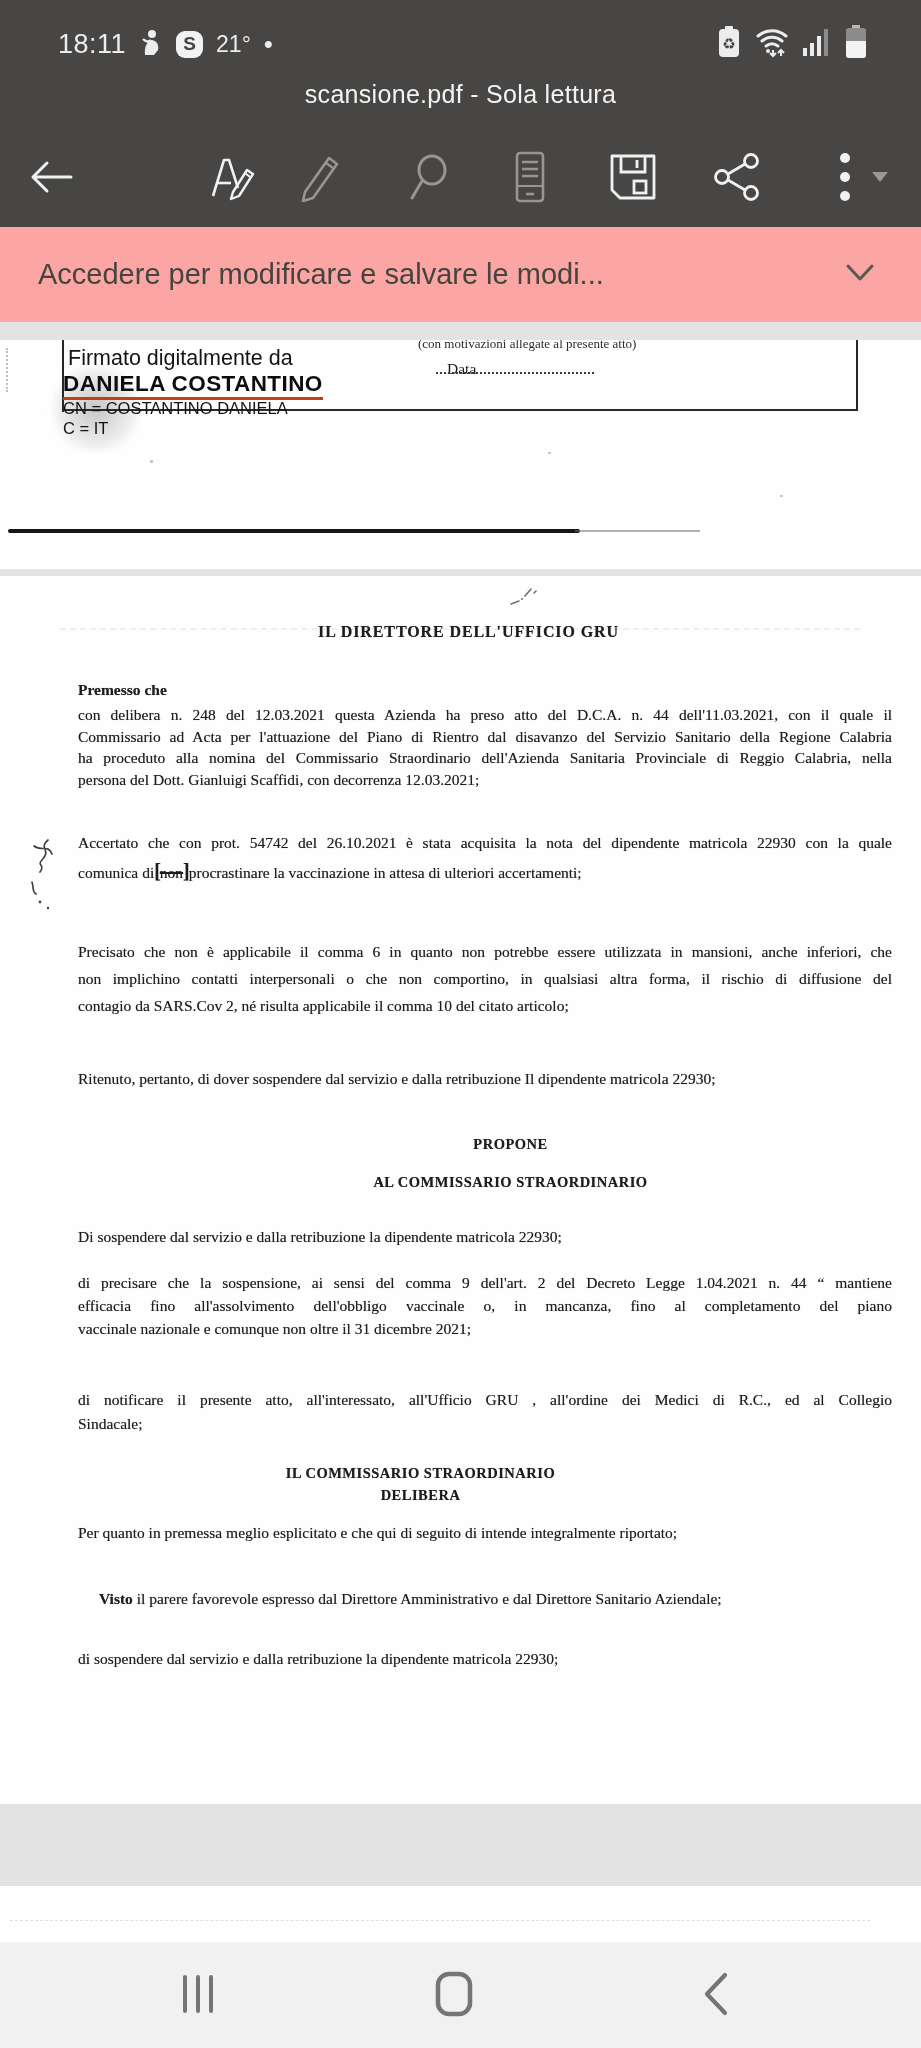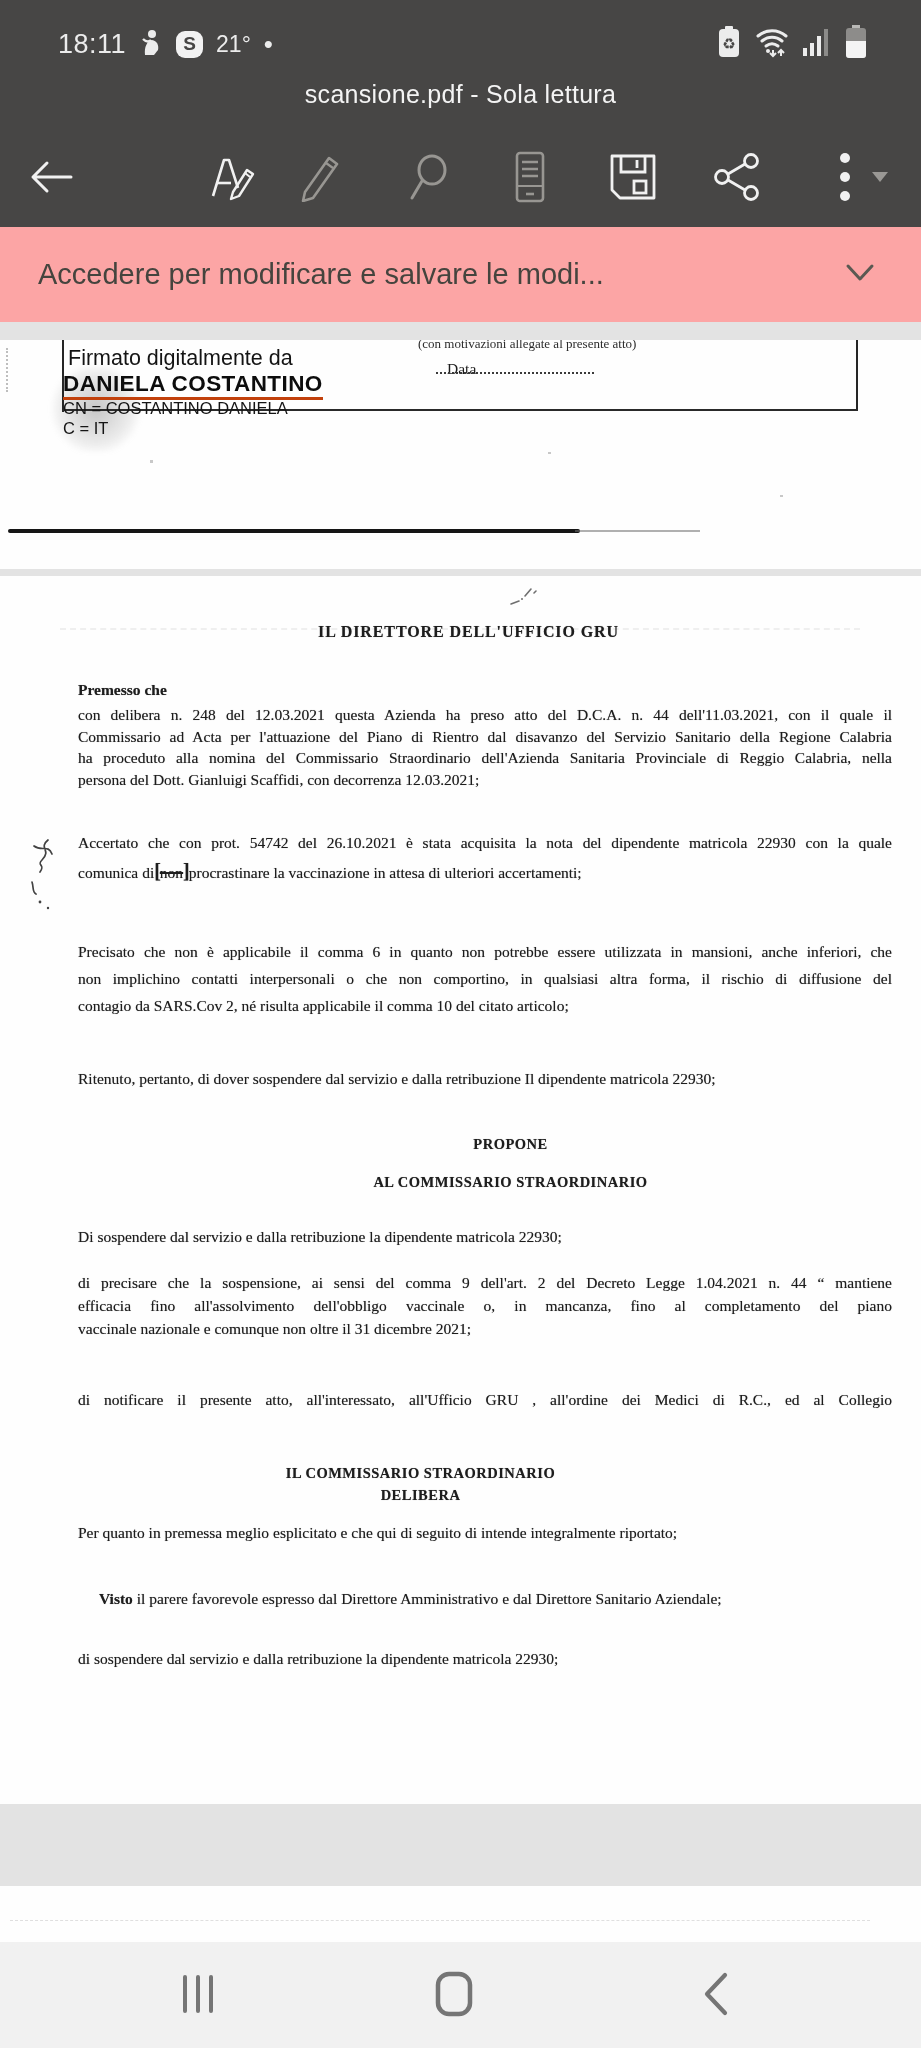--- a/index.html
+++ b/index.html
@@ -262,20 +262,21 @@
           <div class="blk " style="top: 650px;">
             <div>Di sospendere dal servizio e dalla retribuzione la dipendente matricola  22930;</div>
           </div>
           <div class="blk " style="top: 695px; line-height: 23px;">
             <div class="jline">di precisare che la sospensione, ai sensi del comma 9 dell'art. 2 del Decreto Legge 1.04.2021 n. 44 “ mantiene</div>
             <div class="jline">efficacia  fino all'assolvimento dell'obbligo  vaccinale  o,  in  mancanza,  fino  al completamento del piano</div>
             <div>vaccinale nazionale e comunque non  oltre  il 31 dicembre 2021;</div>
           </div>
           <div class="blk " style="top: 812px; line-height: 24px;">
             <div class="jline">di notificare il presente atto, all'interessato, all'Ufficio GRU , all'ordine dei Medici   di R.C., ed al Collegio</div>
+            <div>Sindacale;</div>
           </div>
           <div class="blk heading2" style="top: 886px; margin-left: -40px;">IL COMMISSARIO STRAORDINARIO</div>
           <div class="blk heading2" style="top: 908px; margin-left: -40px;">DELIBERA</div>
           <div class="blk " style="top: 946px;">
             <div>Per quanto in premessa meglio esplicitato e che qui di seguito di intende integralmente riportato;</div>
           </div>
           <div class="blk " style="top: 1012px;">
             <div><span style="font-weight: 700; margin-left: 21px;">Visto</span><span> il parere favorevole espresso dal Direttore Amministrativo e dal Direttore Sanitario Aziendale;</span></div>
           </div>
           <div class="blk " style="top: 1072px;">

